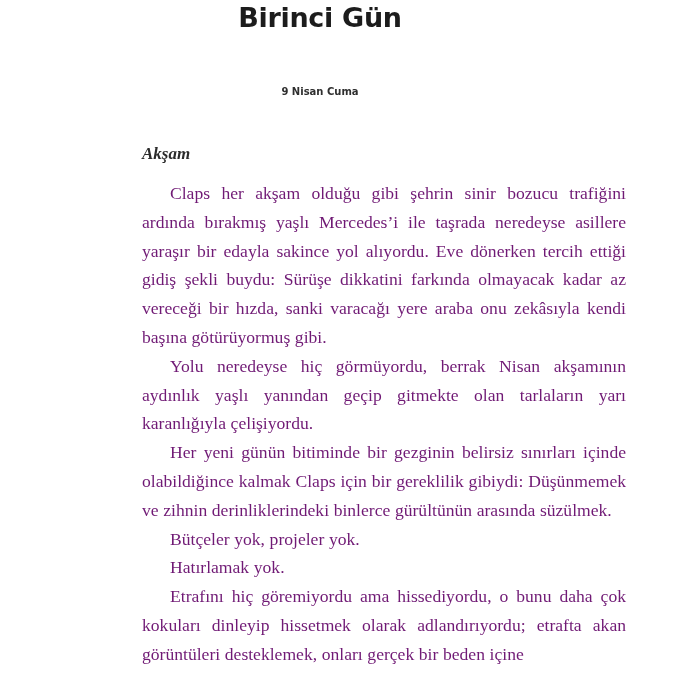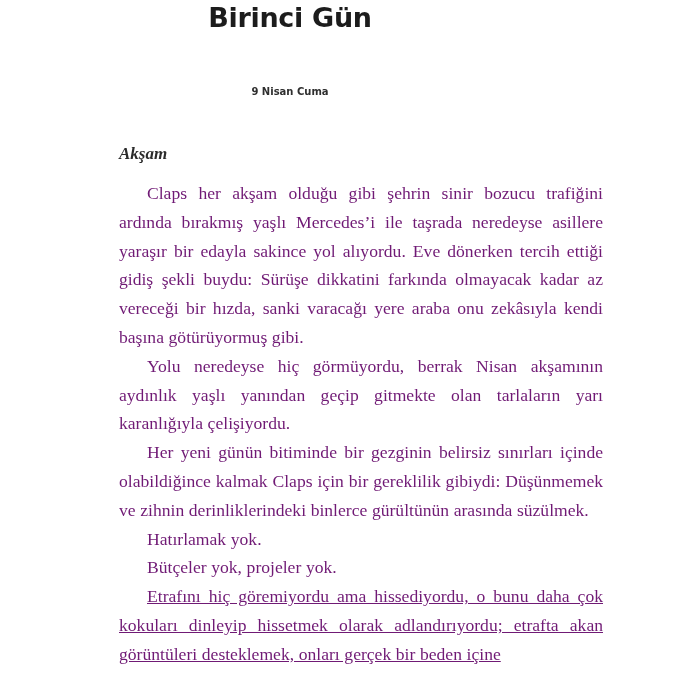--- a/index.html
+++ b/index.html
@@ -14,20 +14,21 @@
     font-family: "Liberation Serif", "DejaVu Serif", serif;
     color: #3b3b3b;
     -webkit-font-smoothing: antialiased;
   }
 
   .page {
     position: relative;
     width: 580px;
     height: 700px;
     box-sizing: border-box;
+    margin-left: 30px;
   }
 
   
   .chapter-title {
     text-align: center;
     font-family: "DejaVu Sans", "Liberation Sans", sans-serif;
     font-weight: bold;
     font-size: 27px;
     letter-spacing: -0.3px;
     color: #1c1c1c;
@@ -44,21 +45,21 @@
     font-size: 10px;
     color: #2f2f2f;
     margin: 0;
     padding-top: 48px;
     line-height: 20px;
   }
 
   
   .text-column {
     position: absolute;
-    left: 119px;
+    left: 112px;
     right: 104px;
     top: 143px;
     width: 484px;
   }
 
   .section-heading {
     font-family: "Liberation Serif", "DejaVu Serif", serif;
     font-style: italic;
     font-weight: bold;
     font-size: 17px;
@@ -73,21 +74,20 @@
     line-height: 28.8px;
     text-align: justify;
     text-justify: inter-word;
     text-indent: 28px;
     color: #701a75;
     word-spacing: 0.2px;
   }
 
   p.body-paragraph.last {
     text-align: justify;
-    text-decoration: underline;
   }
 </style>
 </head>
 <body>
 
 <div class="page">
 
   <h1 class="chapter-title">Birinci Gün</h1>
 
   <div class="date-subtitle">9 Nisan Cuma</div>
@@ -95,20 +95,20 @@
   <div class="text-column">
 
     <div class="section-heading">Akşam</div>
 
     <p class="body-paragraph">Claps her akşam olduğu gibi şehrin sinir bozucu trafiğini ardında bırakmış yaşlı Mercedes’i ile taşrada neredeyse asillere yaraşır bir edayla sakince yol alıyordu. Eve dönerken tercih ettiği gidiş şekli buydu: Sürüşe dikkatini farkında olmayacak kadar az vereceği bir hızda, sanki varacağı yere araba onu zekâsıyla kendi başına götürüyormuş gibi.</p>
 
     <p class="body-paragraph">Yolu neredeyse hiç görmüyordu, berrak Nisan akşamının aydınlık yaşlı yanından geçip gitmekte olan tarlaların yarı karanlığıyla çelişiyordu.</p>
 
     <p class="body-paragraph">Her yeni günün bitiminde bir gezginin belirsiz sınırları içinde olabildiğince kalmak Claps için bir gereklilik gibiydi: Düşünmemek ve zihnin derinliklerindeki binlerce gürültünün arasında süzülmek.</p>
 
+    <p class="body-paragraph">Bütçeler yok, projeler yok.</p>
+
     <p class="body-paragraph">Hatırlamak yok.</p>
-
-    <p class="body-paragraph">Bütçeler yok, projeler yok.</p>
 
     <p class="body-paragraph last">Etrafını hiç göremiyordu ama hissediyordu, o bunu daha çok kokuları dinleyip hissetmek olarak adlandırıyordu; etrafta akan görüntüleri desteklemek, onları gerçek bir beden içine</p>
 
   </div>
 </div>
 
 </body></html>

